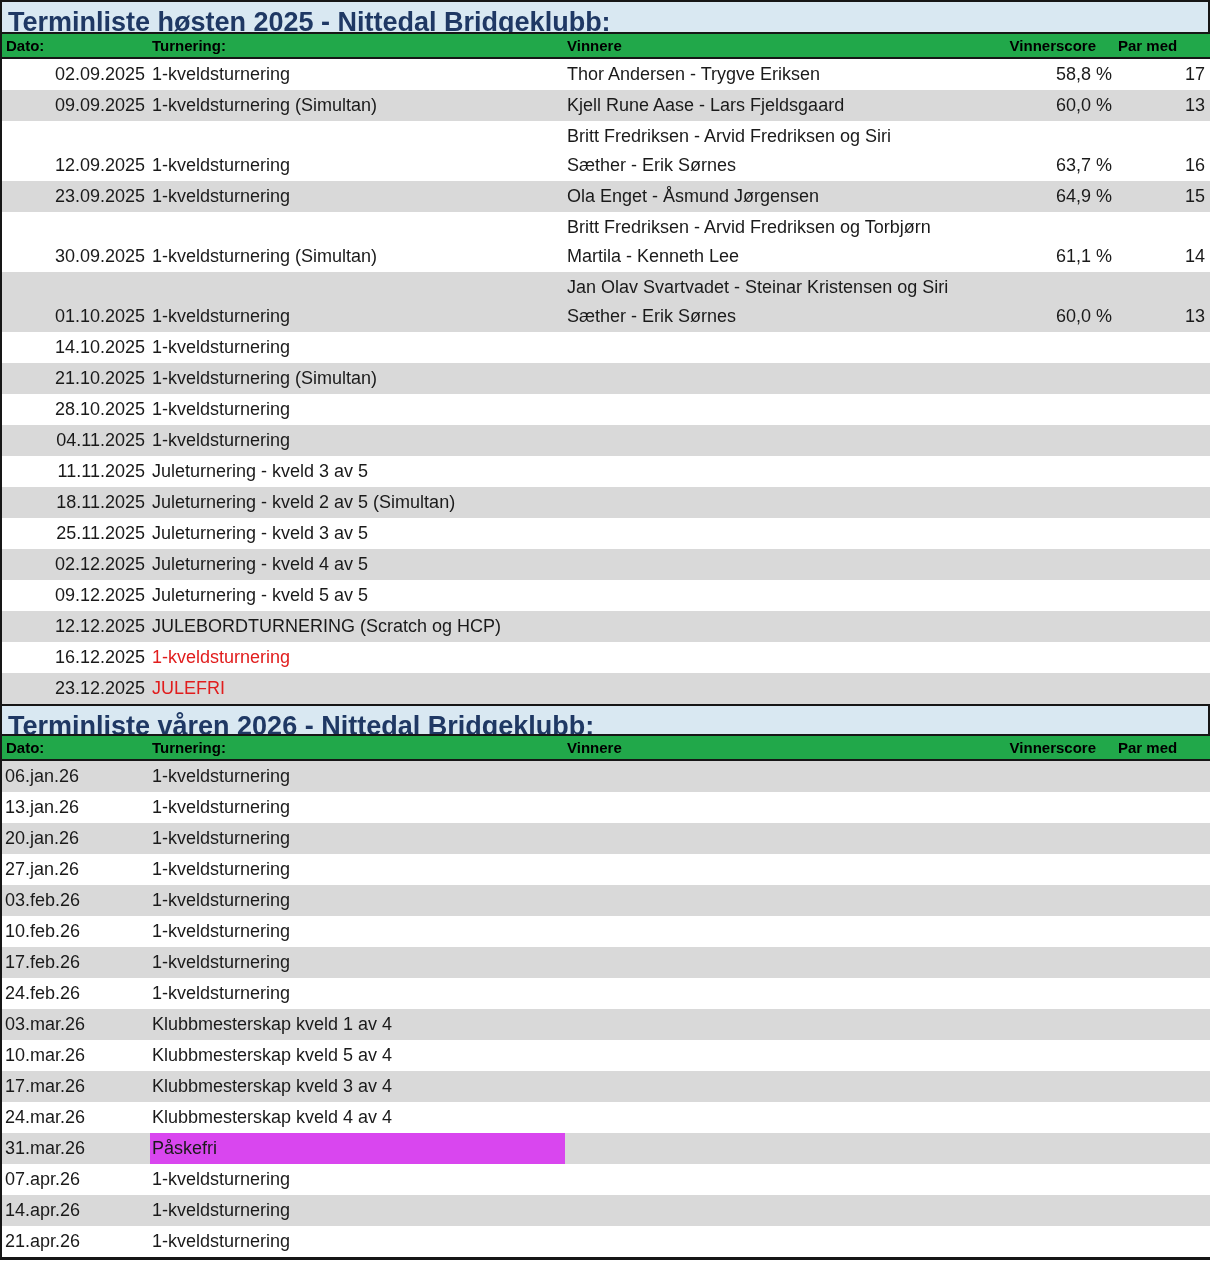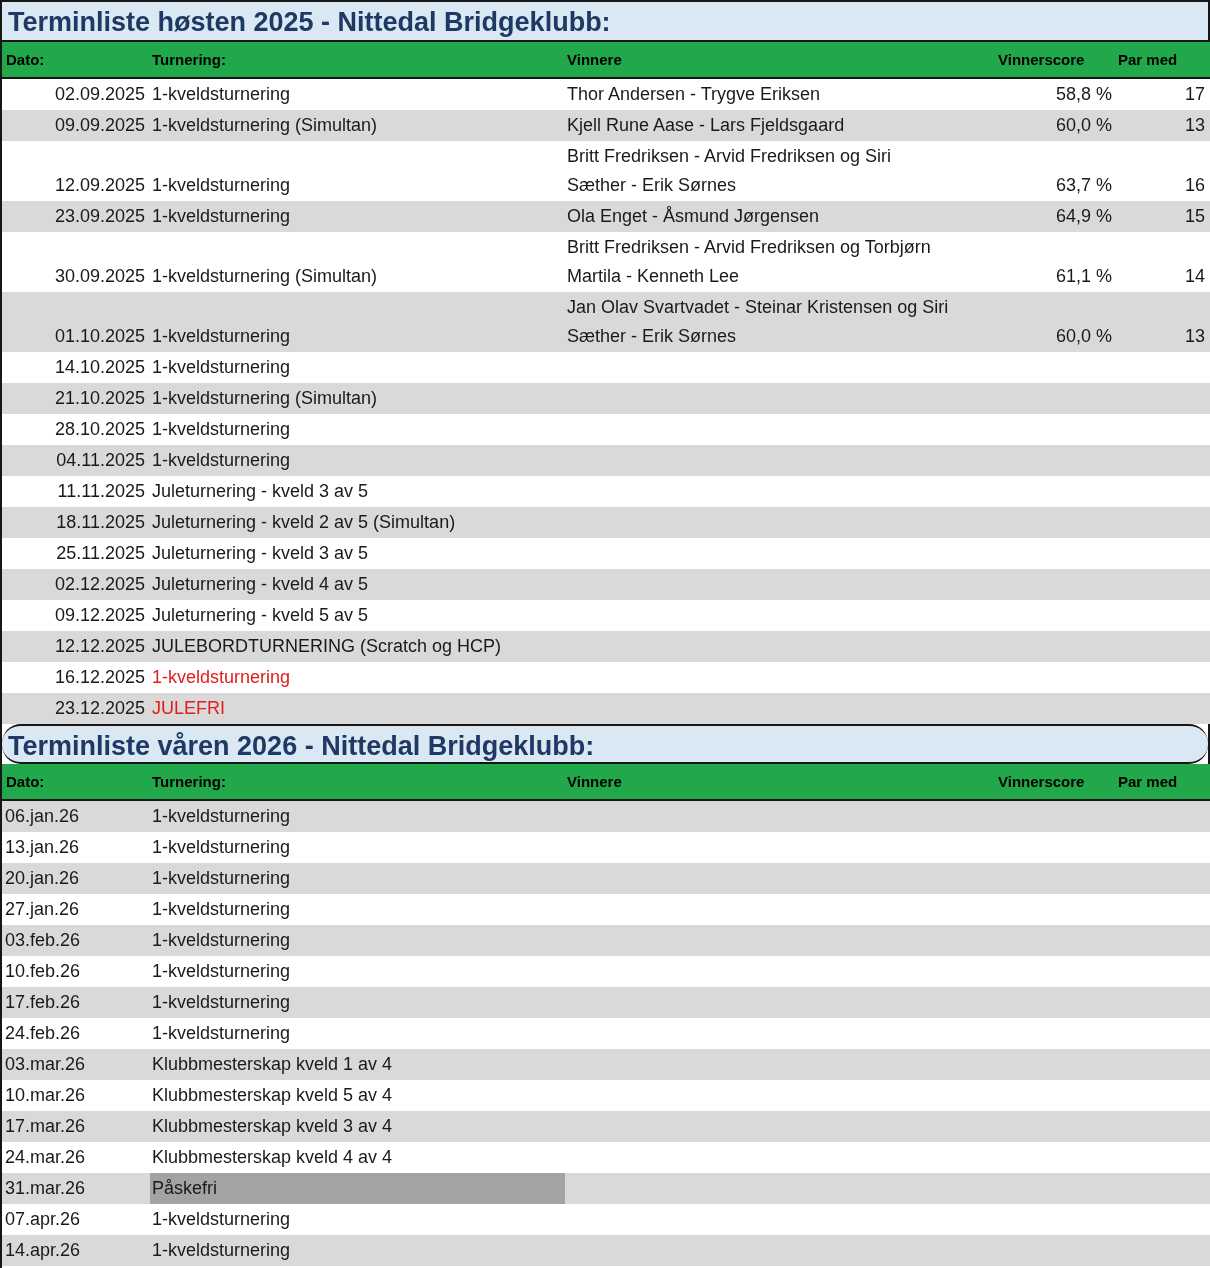--- a/index.html
+++ b/index.html
@@ -7,37 +7,37 @@
     --stripe:#D9D9D9; --border:#161616; --body-text:#1A1A1A;
   }
   *{box-sizing:border-box;}
   body{
     margin:0; background:#ffffff; width:1210px;
     font-family:"Liberation Sans","DejaVu Sans",sans-serif; color:var(--body-text);
   }
   .workbook{ border:2px solid var(--border); border-bottom-width:3px; }
   .title-row{
     background:var(--title-bg); color:var(--title-text);
-    font-weight:bold; font-size:27px; height:40px; line-height:40px;
+    font-weight:bold; font-size:27px; height:32px; line-height:40px;
     padding-left:6px; border-bottom:2px solid var(--border);
     white-space:nowrap; overflow:hidden;
   }
-  .section + .section .title-row{ border-top:2px solid var(--border);border-radius:19px; }
+  .section + .section .title-row{ border-top:2px solid var(--border); }
   table{ border-collapse:collapse; width:100%; table-layout:fixed; }
   .w-dato{width:148px;} .w-turn{width:415px;} .w-vinn{width:432px;}
   .w-score{width:117px;} .w-par{width:98px;}
   thead th{
     background:var(--header-bg); color:var(--header-text);
-    font-size:15px; font-weight:700; height:36px;
+    font-size:15px; font-weight:700; height:24px;
     border-bottom:2px solid var(--border); white-space:nowrap; overflow:hidden;
   }
   th.h-dato{text-align:left; padding-left:4px;}
   th.h-turn{text-align:left; padding-left:2px;margin-top:44px;}
   th.h-vinn{text-align:left; padding-left:2px;}
-  th.h-score{text-align:left; padding-right:18px;}
+  th.h-score{text-align:right; padding-right:18px;}
   th.h-par{text-align:left; padding-left:4px;}
   tbody tr{ height:29px; background:#ffffff; }
   tbody tr.grey{ background:var(--stripe); }
   tbody tr.tall{ height:58px; }
   tbody tr.tall td{ vertical-align:bottom; }
   td{
     font-size:18px; line-height:29px; vertical-align:middle;
     overflow:hidden; white-space:nowrap;
   }
   .c-dato-r{ text-align:right; padding-right:5px; }
@@ -304,21 +304,21 @@
           </tr>
           <tr class="">
             <td class="c-dato-l">24.mar.26</td>
             <td class="c-turn">Klubbmesterskap kveld 4 av 4</td>
             <td class="c-vinn"></td>
             <td class="c-score"></td>
             <td class="c-par"></td>
           </tr>
           <tr class="grey">
             <td class="c-dato-l">31.mar.26</td>
-            <td class="c-turn" style="background: #a3a3a3;">Påskefri</td>
+            <td class="c-turn" style="background: #d946ef;">Påskefri</td>
             <td class="c-vinn"></td>
             <td class="c-score"></td>
             <td class="c-par"></td>
           </tr>
           <tr class="">
             <td class="c-dato-l">07.apr.26</td>
             <td class="c-turn">1-kveldsturnering</td>
             <td class="c-vinn"></td>
             <td class="c-score"></td>
             <td class="c-par"></td>

